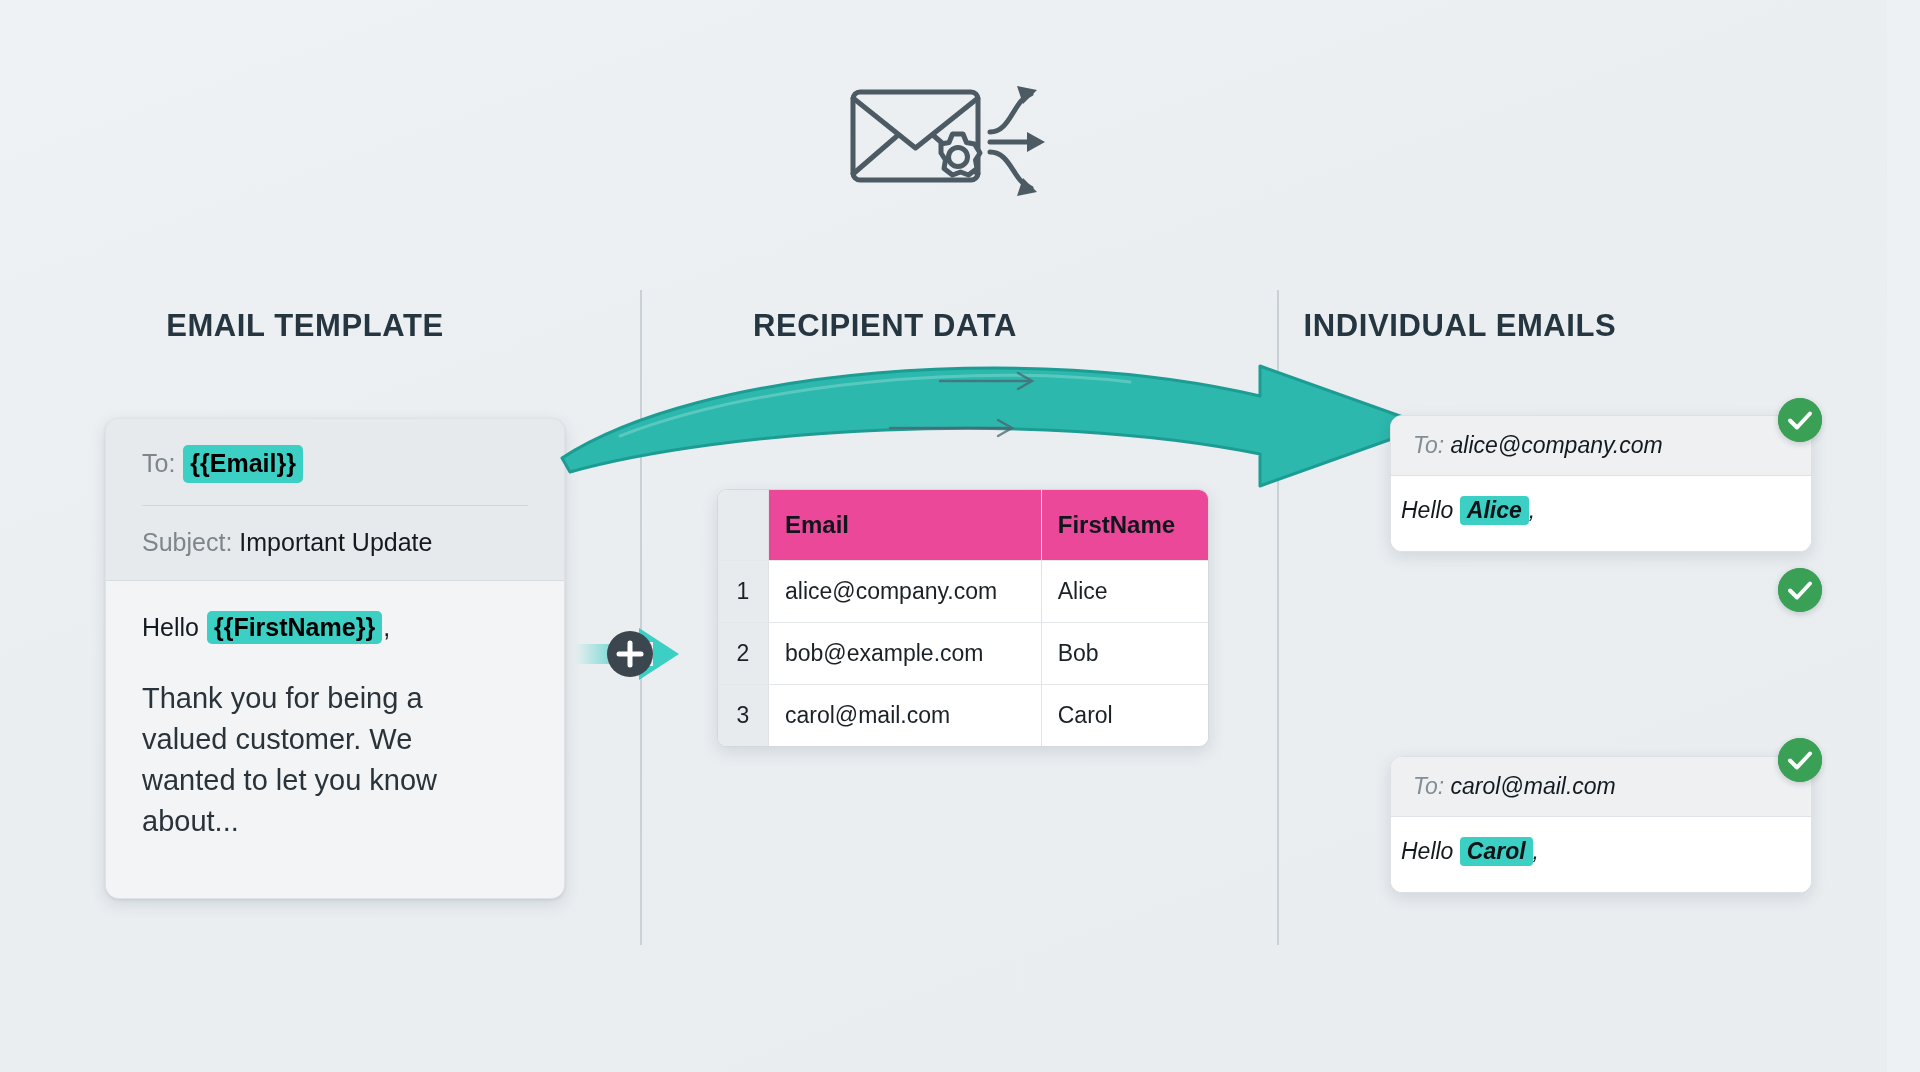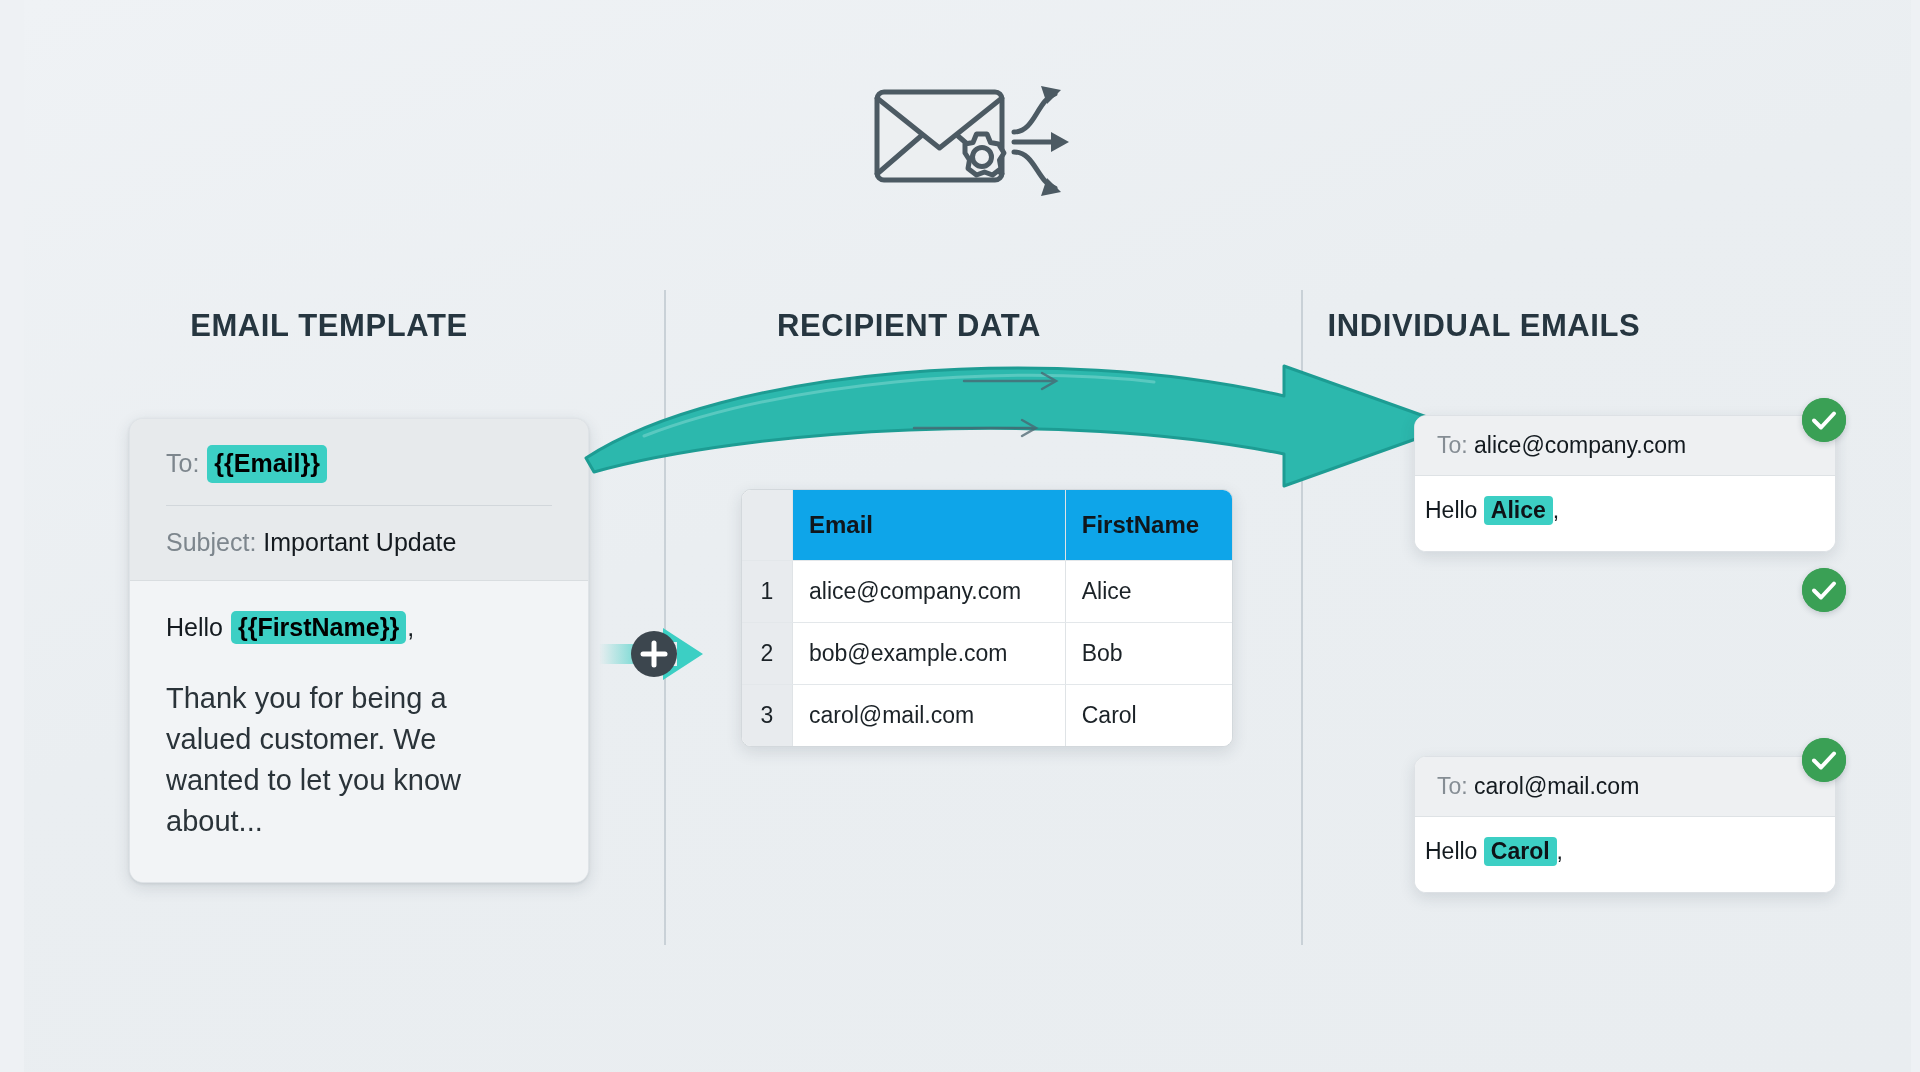--- a/index.html
+++ b/index.html
@@ -11,21 +11,20 @@
   body {
     font-family: "Liberation Sans", sans-serif;
     -webkit-font-smoothing: antialiased;
   }
   #stage {
     position: relative;
     width: 1887px;
     height: 1072px;
     overflow: hidden;
     background: linear-gradient(160deg, #eff2f5 0%, #eaeef1 45%, #e9edf0 100%);
-    margin-left: 24px;
   }
 
   
   .header-icon {
     position: absolute;
     left: 845px;
     top: 70px;
     width: 230px;
     height: 130px;
   }
@@ -78,21 +77,21 @@
     white-space: nowrap;
   }
   .field-label { color: #7d868d; }
   .hr-soft {
     height: 1px;
     background: #d2d7db;
     margin: 22px 0 20px 0;
   }
   #template-body {
     background: #f2f4f6;
-    padding: 30px 36px 40px 36px;
+    padding: 30px 36px 56px 36px;
     border-top: 1px solid #d9dde0;
   }
   .greeting {
     font-size: 25px;
     color: #141a1f;
     margin-bottom: 34px;
     white-space: nowrap;
   }
   .paragraph {
     font-size: 29px;
@@ -137,21 +136,21 @@
     width: 100%;
     border-collapse: collapse;
   }
   #recipient-table th, #recipient-table td {
     text-align: left;
     padding: 17px 16px;
     border-right: 1px solid #dfe3e6;
     border-bottom: 1px solid #e3e7ea;
   }
   #recipient-table th {
-    background: #0ea5e9;
+    background: #ec4899;
     font-weight: bold;
     color: #10161b;
     font-size: 24px;
     padding-top: 21px;
     padding-bottom: 21px;
   }
   #recipient-table td {
     background: #ffffff;
     color: #1b2227;
   }
@@ -179,20 +178,21 @@
 
   
   .email-card {
     position: absolute;
     width: 420px;
     border-radius: 12px;
     background: #ffffff;
     border: 1px solid #dde1e5;
     box-shadow: 0 5px 15px rgba(40,56,70,0.13);
     overflow: hidden;
+    font-style: italic;
   }
   #email-card-0 { left: 1390px; top: 415px; }
   #email-card-1 { left: 1390px; top: 586px; }
   #email-card-2 { left: 1390px; top: 756px; }
   .email-head {
     background: #eef0f2;
     padding: 16px 22px;
     font-size: 23px;
     color: #131a1f;
     border-bottom: 1px solid #dee2e5;

